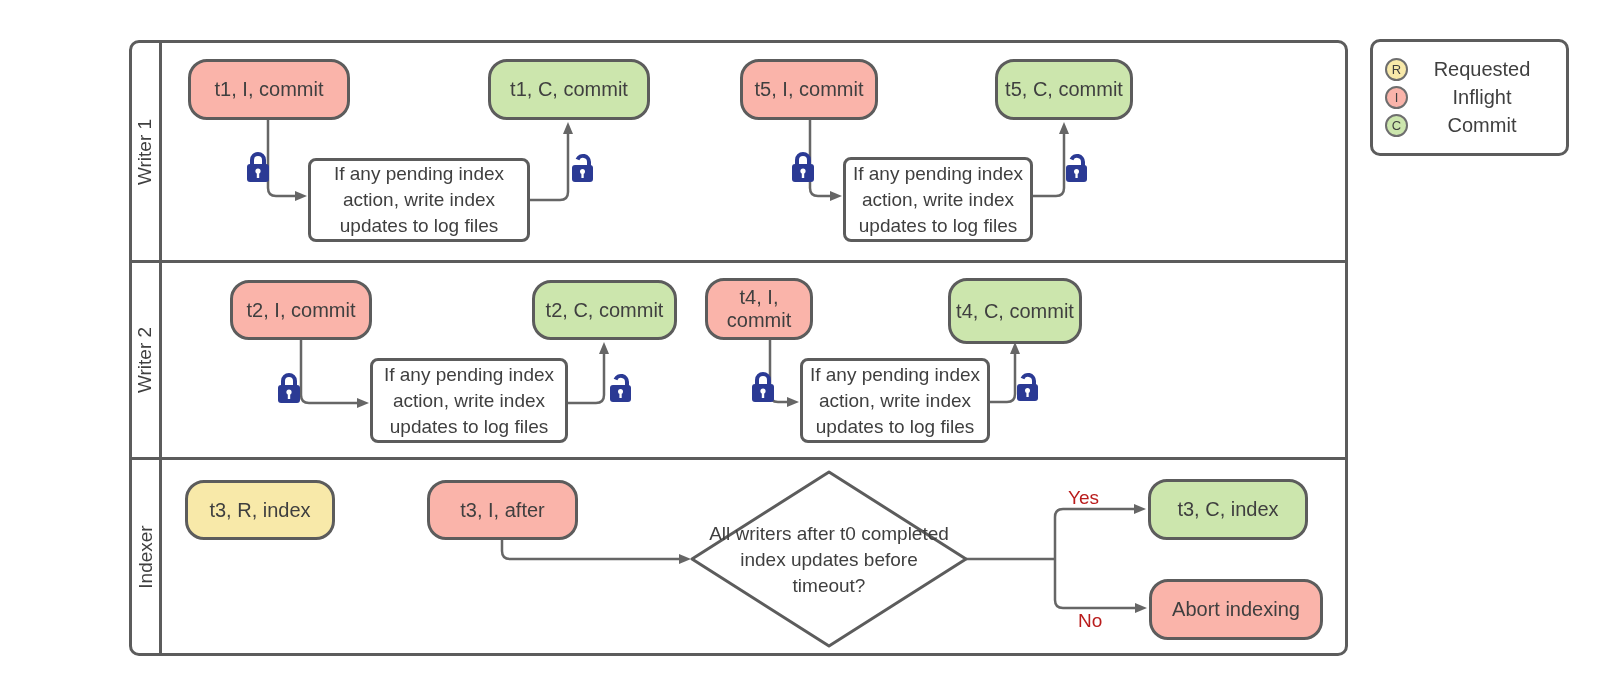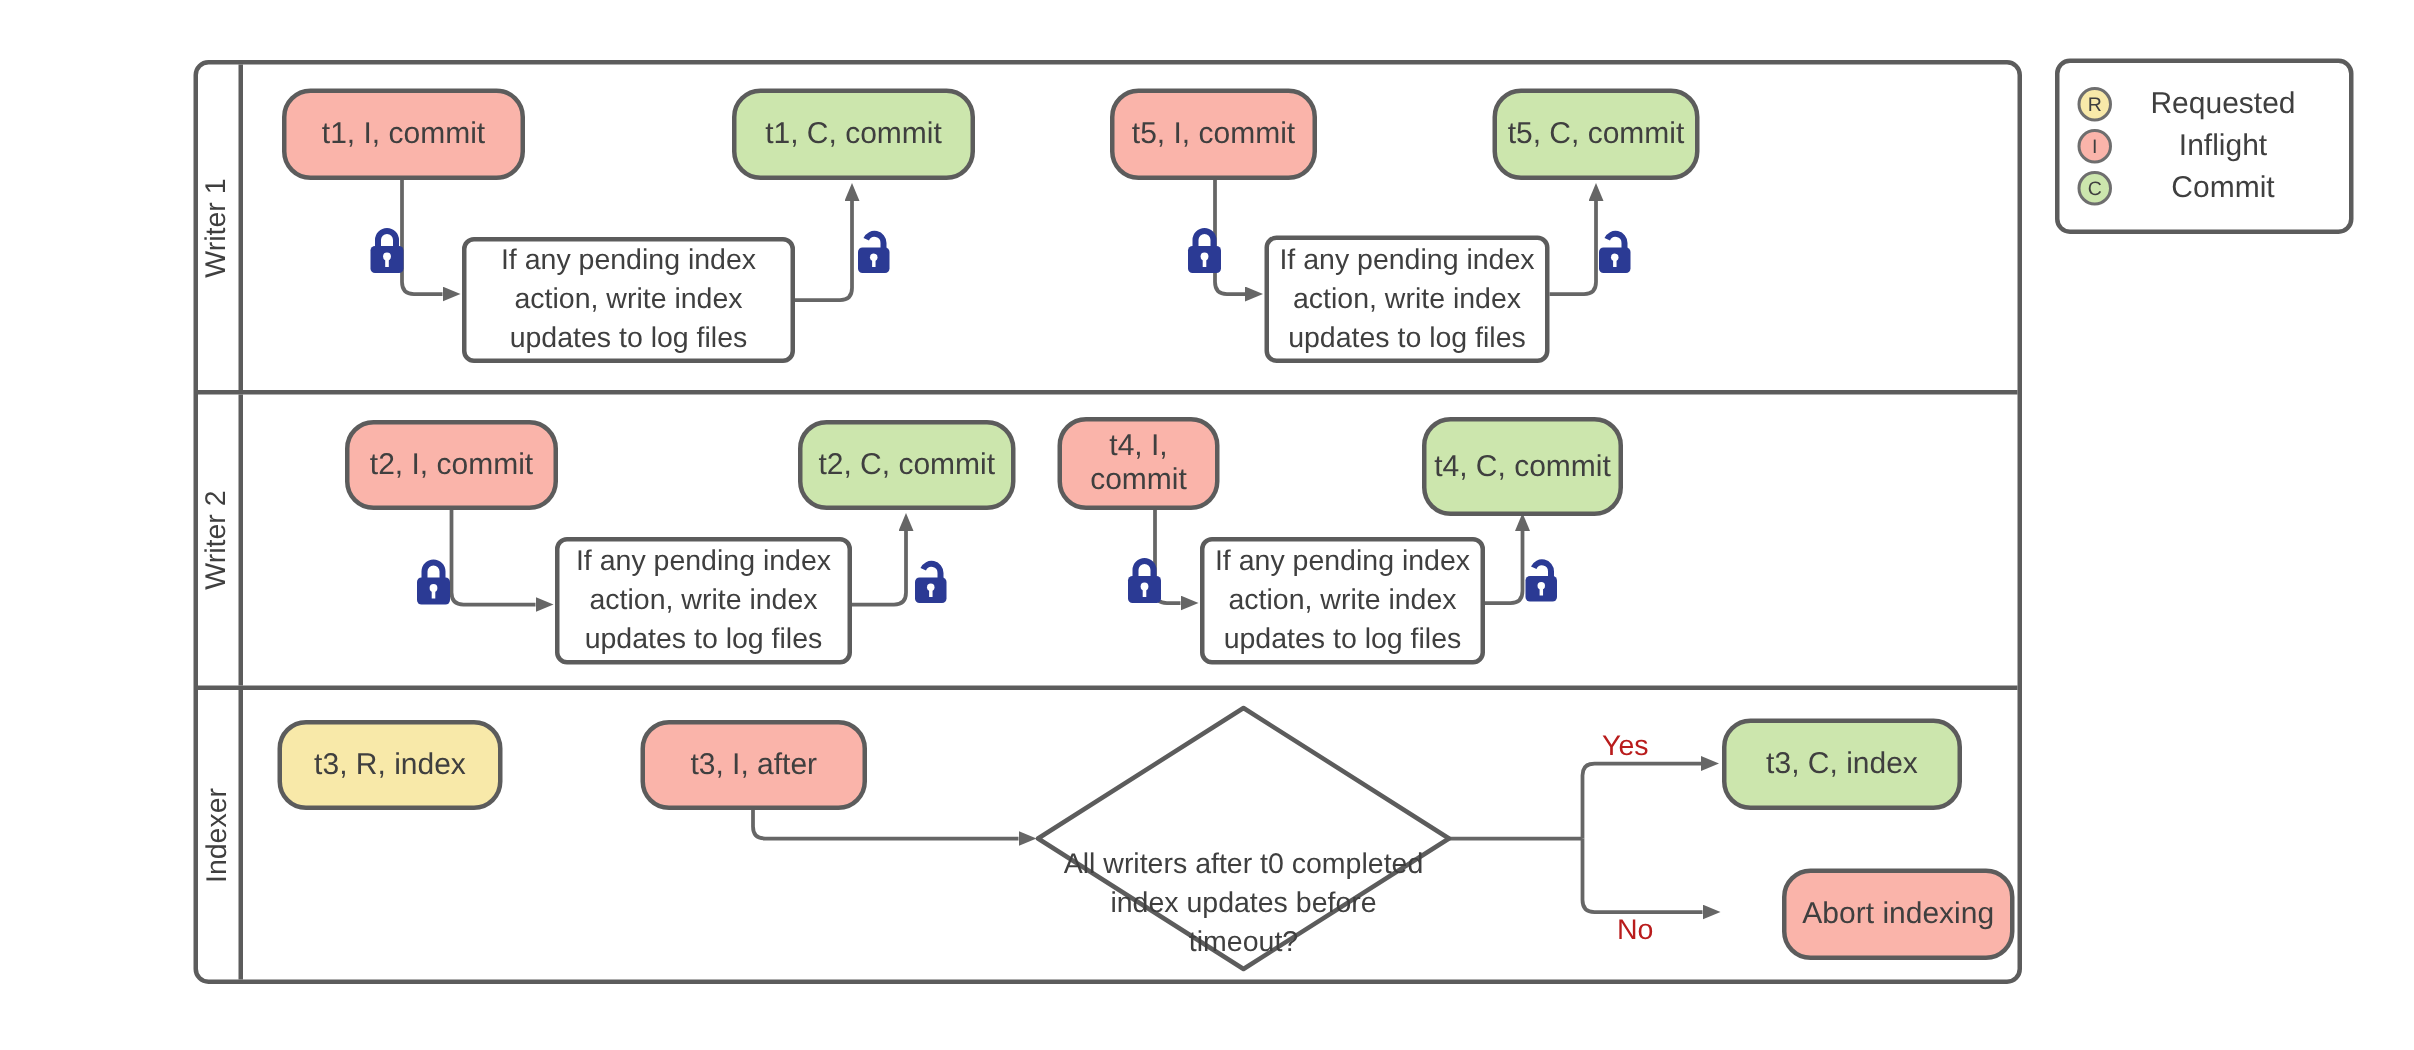--- a/index.html
+++ b/index.html
@@ -35,21 +35,21 @@
     font-size:20px;text-align:center;background:#fff;
   }
   .pink{background:#fab4aa;}
   .green{background:#cce6ad;}
   .yellow{background:#f8e9a9;}
   .proc{
     font-size:19px;line-height:26px;border-radius:8px;padding:0 2px;text-align:center;
   }
   .decision-label{
     position:absolute;display:flex;align-items:center;justify-content:center;
-    text-align:center;font-size:19px;line-height:26px;margin-top:43px;
+    text-align:center;font-size:19px;line-height:26px;
   }
   .edge-label{position:absolute;font-size:19px;color:#b91c1c;}
   .lock{position:absolute;}
   
   .legend{
     position:absolute;left:1370px;top:39px;width:199px;height:117px;
     box-sizing:border-box;border:3px solid #5c5c5c;border-radius:10px;
     display:flex;flex-direction:column;justify-content:center;gap:5px;
     padding:4px 14px 4px 12px;background:#fff;
   }
@@ -120,21 +120,21 @@
 <div class="node green" style="left:532px;top:280px;width:145px;height:60px">t2, C, commit</div>
 <div class="node proc" style="left:370px;top:358px;width:198px;height:85px">If any pending index action, write index updates to log files</div>
 <div class="node pink" style="left:705px;top:278px;width:108px;height:62px">t4, I, commit</div>
 <div class="node green" style="left:948px;top:278px;width:134px;height:66px">t4, C, commit</div>
 <div class="node proc" style="left:800px;top:358px;width:190px;height:85px">If any pending index action, write index updates to log files</div>
 
 <div class="node yellow" style="left:185px;top:480px;width:150px;height:60px">t3, R, index</div>
 <div class="node pink" style="left:427px;top:480px;width:151px;height:60px">t3, I, after</div>
 <div class="decision-label" style="left:709px;top:521px;width:240px;height:78px">All writers after t0 completed index updates before timeout?</div>
 <div class="node green" style="left:1148px;top:479px;width:160px;height:61px">t3, C, index</div>
-<div class="node pink" style="left:1188px;top:579px;width:155px;height:61px">Abort indexing</div>
+<div class="node pink" style="left:1149px;top:579px;width:174px;height:61px">Abort indexing</div>
 <div class="edge-label" style="left:1068px;top:487px">Yes</div>
 <div class="edge-label" style="left:1078px;top:610px">No</div>
 
 <svg class="lock" style="left:244px;top:151px" width="28" height="34" viewBox="0 0 28 34">
   <path d="M8 15 V9 a6 6 0 0 1 12 0 V15" fill="none" stroke="#2b3a94" stroke-width="4"></path>
   <rect x="3" y="13" width="22" height="18" rx="3" fill="#2b3a94"></rect>
   <circle cx="14" cy="20" r="2.6" fill="#ffffff"></circle>
     <rect x="12.8" y="21" width="2.4" height="6" fill="#ffffff"></rect>
 </svg>
 <svg class="lock" style="left:567px;top:152px" width="30" height="34" viewBox="0 0 30 34">

